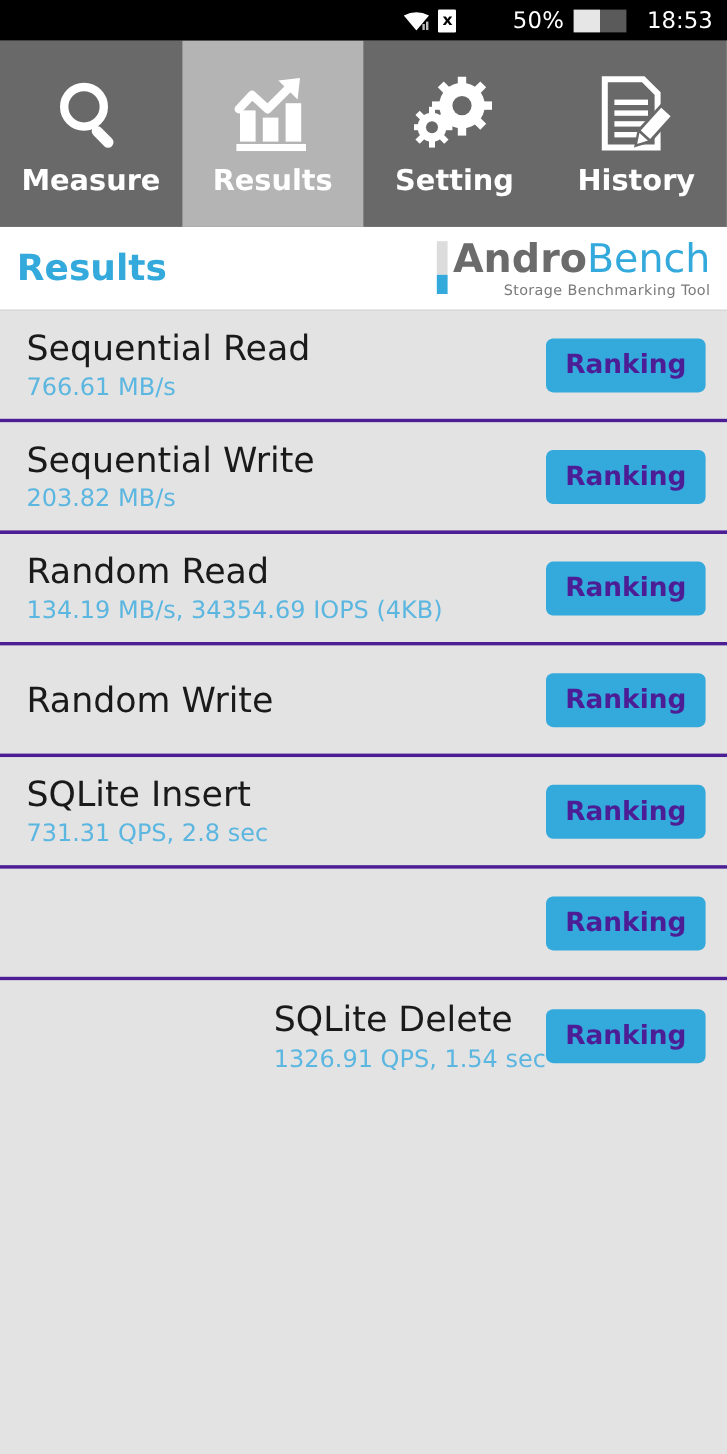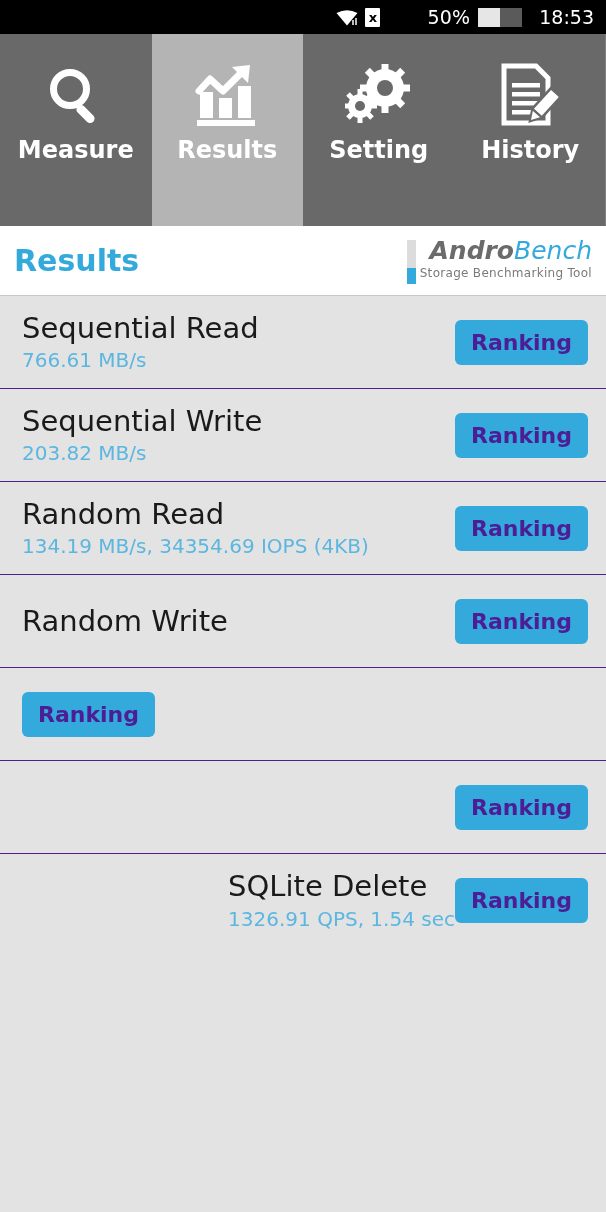--- a/index.html
+++ b/index.html
@@ -26,21 +26,21 @@
     font-size:13px; line-height:19px; text-align:center; font-weight:bold;
     border-radius:1px;
   }
   .batt{
     display:flex; width:44px; height:19px; margin-left:1px;
   }
   .batt-fill{ width:50%; background:#e6e6e6; }
   .batt-empty{ width:50%; background:#5a5a5a; }
 
   
-  .tabbar{ display:flex; height:192px; width:606px; background:#696969; }
+  .tabbar{ display:flex; height:155px; width:606px; background:#696969; }
   .tab{
     flex:1 1 0; position:relative;
     display:flex; flex-direction:column; align-items:center;
     justify-content:flex-start; padding-top:26px;
     background:#696969; cursor:pointer;
   }
   .tab.active{ background:#b4b4b4; }
   .tab .divider{
     position:absolute; right:0; top:0; bottom:0; width:1px; background:#7e7e7e;
   }
@@ -61,31 +61,31 @@
   .page-title{
     font-size:30px; font-weight:bold; color:#33a9dc;
     font-family:"DejaVu Sans", sans-serif;
   }
   .logo{ display:flex; align-items:flex-start; }
   .logo-bar{ width:9px; height:44px; margin-right:4px; margin-top:2px;
              display:flex; flex-direction:column; }
   .logo-bar-top{ flex:1; background:#dcdcdc; }
   .logo-bar-bot{ height:16px; background:#33a9dc; }
   .logo-text{ display:flex; flex-direction:column; align-items:flex-end; }
-  .logo-name{ font-size:25px; font-weight:bold; line-height:1;
-              font-family:"DejaVu Sans", sans-serif;font-style:italic; }
+  .logo-name{ font-size:33px; font-weight:bold; line-height:1;
+              font-family:"DejaVu Sans", sans-serif; }
   .logo-andro{ color:#6b6b6b; }
   .logo-bench{ color:#33a9dc; font-weight:normal; }
   .logo-tag{ font-size:12px; color:#7a7a7a; margin-top:3px; letter-spacing:.3px; }
 
   
   .list{ background:#e4e3e3; }
   .row{
     height:93px; display:flex; align-items:center; justify-content:space-between;
-    padding:0 18px 0 22px; border-bottom:1px solid #4c1d95;
+    padding:0 18px 0 22px; border-bottom:3px solid #4c1d95;
     background:#e4e3e3;
   }
   .row:last-child{ border-bottom:none;justify-content:flex-end; }
   .row-texts{ display:flex; flex-direction:column; justify-content:center; }
   .row-title{
     font-size:29px; color:#1a1a1a; line-height:1.12;
     font-family:"DejaVu Sans", sans-serif;
   }
   .row-value{
     font-size:20px; color:#5bb6e0; margin-top:4px;
@@ -250,20 +250,24 @@
     </div>
 
     <div class="row">
       <span class="row-texts">
         <span class="row-title">Random Write</span>
       </span>
       <button class="rank-btn">Ranking</button>
     </div>
 
     <div class="row">
+      <span class="row-texts">
+        <span class="row-title">SQLite Insert</span>
+        <span class="row-value">731.31 QPS, 2.8 sec</span>
+      </span>
       <button class="rank-btn">Ranking</button>
     </div>
 
     <div class="row">
       <span class="row-texts">
       </span>
       <button class="rank-btn">Ranking</button>
     </div>
 
     <div class="row">

